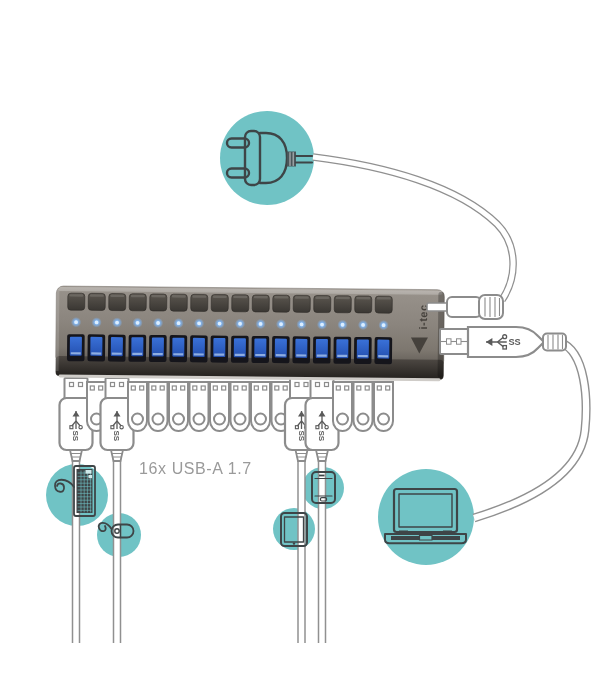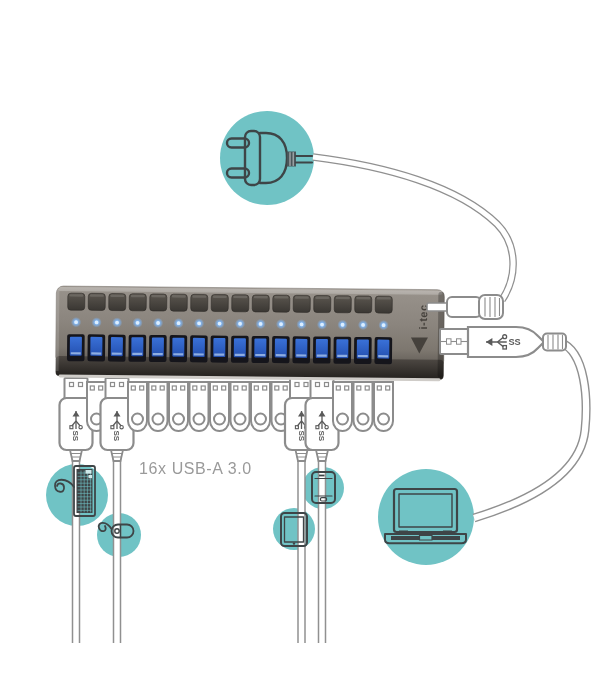--- a/index.html
+++ b/index.html
@@ -265,14 +265,14 @@
       <rect x="399" y="530.5" width="9" height="3.5" fill="#3e4547" stroke="none"></rect>
       <rect x="443" y="530.5" width="9" height="3.5" fill="#3e4547" stroke="none"></rect>
       <path d="M385,534 h81 v5.5 q0,3.8 -4.5,3.8 h-72 q-4.5,0 -4.5,-3.8 z" stroke-width="2"></path>
       <rect x="391" y="536" width="28" height="4" fill="#3e4547" stroke="none"></rect>
       <rect x="432" y="536" width="28" height="4" fill="#3e4547" stroke="none"></rect>
       <rect x="419.5" y="535.3" width="12.5" height="4.7" stroke-width="1.2"></rect>
     </g>
   </g>
 </svg>
 
-<div class="caption">16x USB-A 3.0</div>
+<div class="caption">16x USB-A 1.7</div>
 </div>
 
 </body></html>

